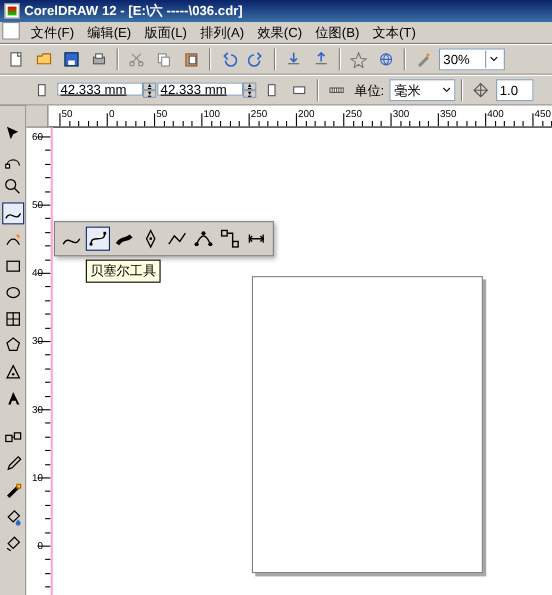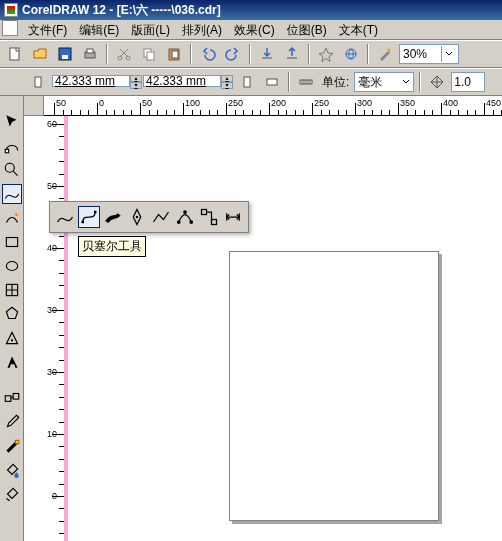--- a/index.html
+++ b/index.html
@@ -25,21 +25,21 @@
 .spins .sp { width:12px; height:7px; background:#D4D0C8; border:1px solid #7F9DB9; font-size:6px; text-align:center; line-height:5px; }
 .ucombo { height:20px; width:60px; border:1px solid #7F9DB9; background:#fff; display:flex; align-items:center; padding:0 3px; }
 .lbl { padding:0 2px; }
 .workarea { position:absolute; top:96px; left:0; right:0; bottom:0; display:flex; background:#7f1d1d;text-align:center; }
 .toolbox { width:24px; background:#D4D0C8; border-right:1px solid #808080; padding-top:16px; display:flex; flex-direction:column; align-items:center; gap:4px; }
 .tool { width:20px; height:20px; display:flex; align-items:center; justify-content:center; border:1px solid transparent; }
 .tool.sel { border:1px solid #0A246A; background:#E8EEF7; }
 .rulerbox { flex:1; position:relative; background:#fff; }
 .corner { position:absolute; top:0; left:0; width:20px; height:20px; background:#D4D0C8; border-right:1px solid #808080; border-bottom:1px solid #808080; z-index:3; }
 .hruler { position:absolute; top:0; left:20px; right:0; height:20px; background:#fff; border-bottom:1px solid #000; overflow:hidden; z-index:2; }
-.vruler { position:absolute; top:20px; left:0; width:44px; bottom:0; background:#fff; border-right:4px solid #f9a8d4; overflow:hidden; z-index:2; }
+.vruler { position:absolute; top:20px; left:0; width:24px; bottom:0; background:#fff; border-right:2px solid #f9a8d4; overflow:hidden; z-index:2; }
 .hruler .tick { position:absolute; bottom:0; width:1px; height:5px; background:#000; }
 .hruler .tick.major { height:12px; }
 .hruler .num { position:absolute; bottom:7px; font-size:9px; }
 .vruler .tick { position:absolute; right:0; height:1px; width:5px; background:#000; }
 .vruler .tick.major { width:12px; }
 .vruler .num { position:absolute; right:7px; font-size:9px; }
 .canvas { position:absolute; top:20px; left:20px; right:0; bottom:0; background:#fff; }
 .page { position:absolute; top:135px; left:185px; width:210px; height:270px; background:#fff; border:1px solid #808080; box-shadow:3px 3px 0 rgba(0,0,0,.35); }
 .flyout { position:absolute; top:105px; left:25px; background:#D4D0C8; border:1px solid #808080; box-shadow:2px 2px 4px rgba(0,0,0,.3); padding:4px; display:flex; gap:2px; z-index:10; }
 .flyout .ft { width:22px; height:22px; display:flex; align-items:center; justify-content:center; border:1px solid transparent; }

